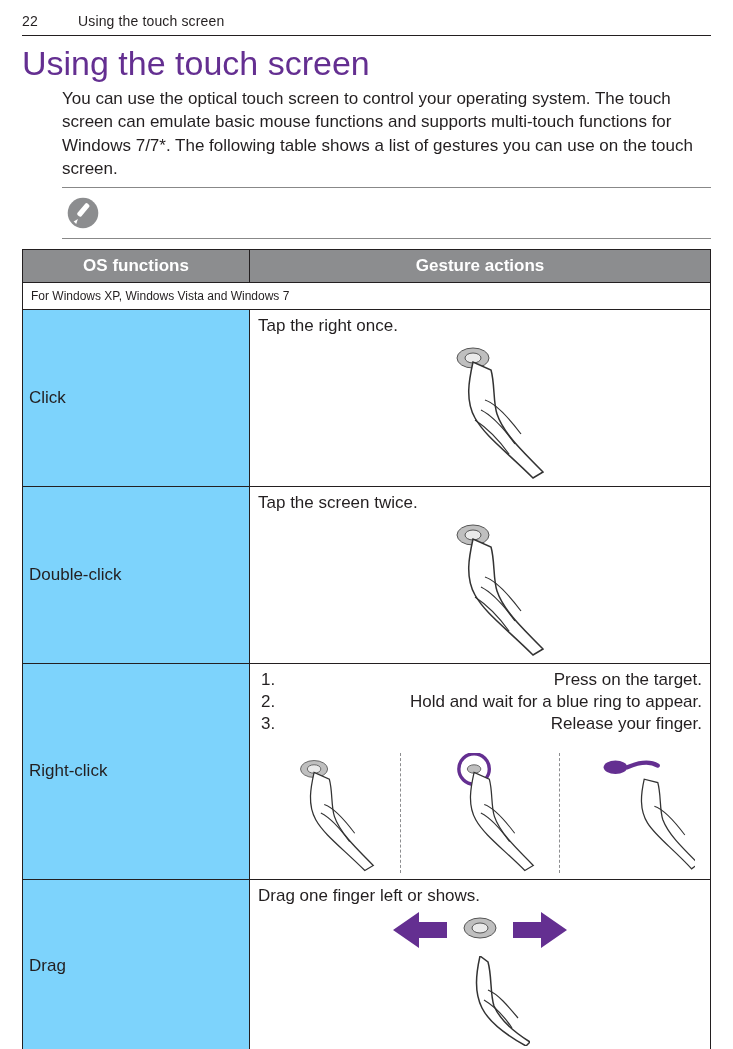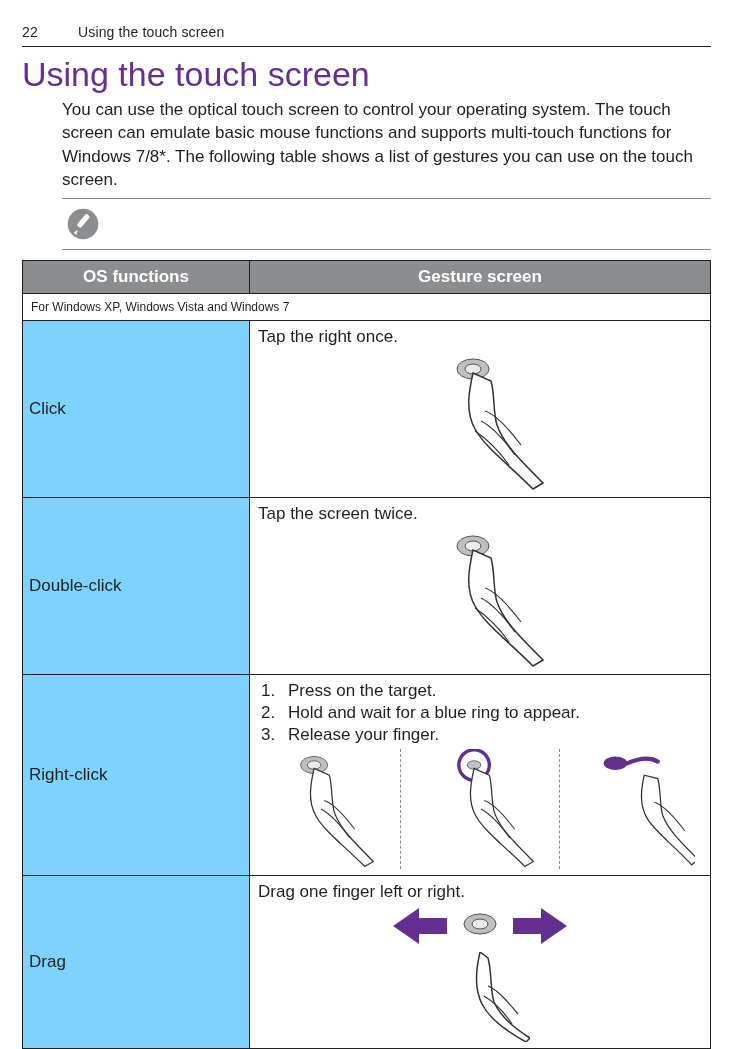--- a/index.html
+++ b/index.html
@@ -11,21 +11,21 @@
     color: #231f20;
     width: 733px;
   }
   .page {
     padding: 0 22px 22px 22px;
     box-sizing: border-box;
   }
   .runhead {
     font-size: 14px;
     color: #231f20;
-    padding: 24px 0 6px 0;
+    padding: 13px 0 6px 0;
     letter-spacing: 0.01em;
   }
   .runhead .pn { display:inline-block; width:52px; }
   .hr-top { border:none; border-top:1px solid #231f20; margin:0; }
   h1.title {
     color: #642f91;
     font-size: 34px;
     font-weight: 400;
     margin: 8px 0 4px 0;
   }
@@ -91,22 +91,23 @@
   }
   .os-cell {
     vertical-align: middle !important;
     background: #7dd3fc;
     padding-left: 6px !important;
   }
   .gesture-cell .g-text {
     margin: 0 0 4px 0;
   }
   .gesture-cell ol {
-    margin: 0 0 4px 0;
+    margin: 0 0 19px 0;
     padding-left: 22px;
+    text-align: right;
   }
   .gesture-cell ol li {
     padding-left: 8px;
     margin-bottom: 2px;
   }
   .illus {
     display:flex;
     justify-content:center;
     align-items:flex-start;
     gap: 6px;
@@ -133,37 +134,37 @@
 
 <div class="page">
   <div class="runhead">
     <span class="pn">22</span>
     <span>Using the touch screen</span>
   </div>
   <hr class="hr-top">
 
   <h1 class="title">Using the touch screen</h1>
 
-  <p class="intro">You can use the optical touch screen to control your operating system. The touch screen can emulate basic mouse functions and supports multi-touch functions for Windows 7/8*. The following table shows a list of gestures you can use on the touch screen.</p>
+  <p class="intro">You can use the optical touch screen to control your operating system. The touch screen can emulate basic mouse functions and supports multi-touch functions for Windows 7/7*. The following table shows a list of gestures you can use on the touch screen.</p>
 
   <div class="note-box">
     <svg class="note-icon" viewBox="0 0 40 40">
       <circle cx="20" cy="20" r="18" fill="#8c8d8f"></circle>
       <rect x="15" y="8" width="6" height="18" rx="2" fill="#fff" transform="rotate(40 20 20)"></rect>
       <polygon points="9,30 14,27 12,33" fill="#fff"></polygon>
     </svg>
     <ul class="note-list">
     </ul>
   </div>
 
   <table class="gesture-table">
     <thead>
       <tr>
         <th class="col-os">OS functions</th>
-        <th>Gesture screen</th>
+        <th>Gesture actions</th>
       </tr>
     </thead>
     <tbody>
       <tr class="section-row">
         <td colspan="2">For Windows XP, Windows Vista and Windows 7</td>
       </tr>
 
       <tr>
         <td class="os-cell">Click</td>
         <td class="gesture-cell">
@@ -229,21 +230,21 @@
               <path d="M70 30 C66 48 64 66 74 82 C84 98 104 112 126 136 L134 130 C112 108 98 94 92 78 C88 66 90 48 86 34 Z" fill="#fff" stroke="#333" stroke-width="1.5"></path>
               <path d="M82 62 C94 66 106 80 118 96" fill="none" stroke="#333" stroke-width="1.2"></path>
             </svg>
           </div>
         </td>
       </tr>
 
       <tr>
         <td class="os-cell">Drag</td>
         <td class="gesture-cell">
-          <p class="g-text">Drag one finger left or right.</p>
+          <p class="g-text">Drag one finger left or shows.</p>
           <div class="illus" style="min-height:110px; flex-direction:column; align-items:center;">
             <div class="drag-arrows">
               <svg width="54" height="40">
                   <polygon points="0,20 26,2 26,12 54,12 54,28 26,28 26,38" fill="#642f91"></polygon>
                 </svg>
               <svg width="50" height="40" viewBox="0 0 50 40">
                 <ellipse cx="25" cy="18" rx="16" ry="10" fill="#bfbfbf" stroke="#555"></ellipse>
                 <ellipse cx="25" cy="18" rx="8" ry="5" fill="#eaeaea" stroke="#555"></ellipse>
               </svg>
               <svg width="54" height="40">

